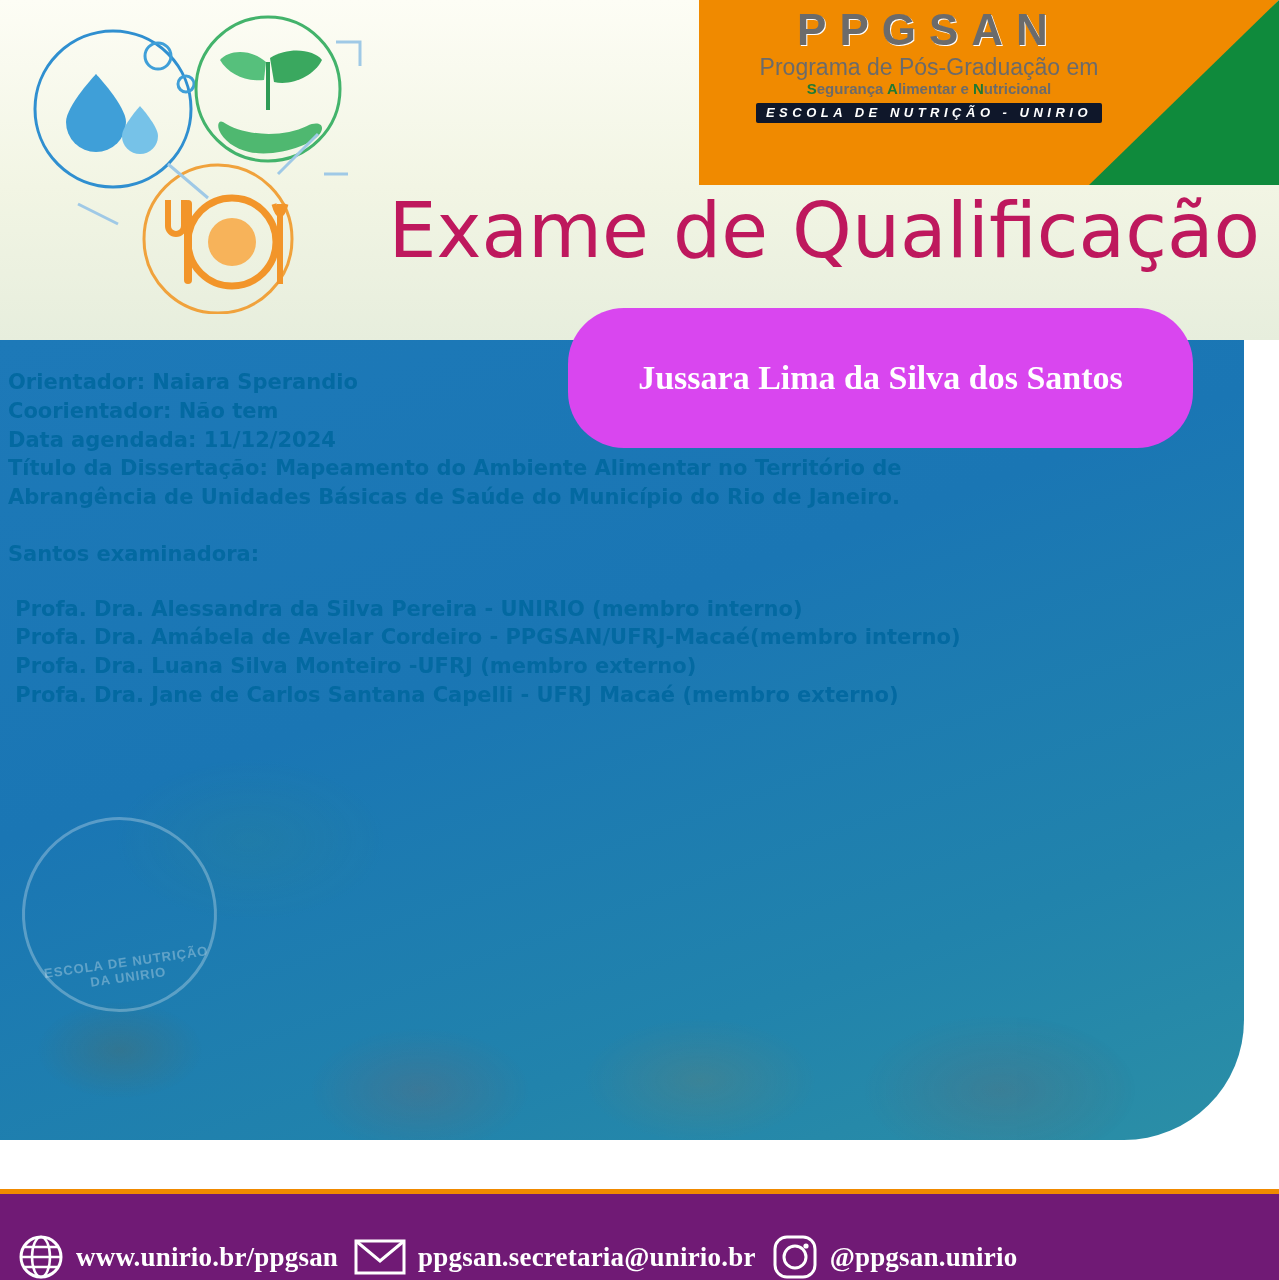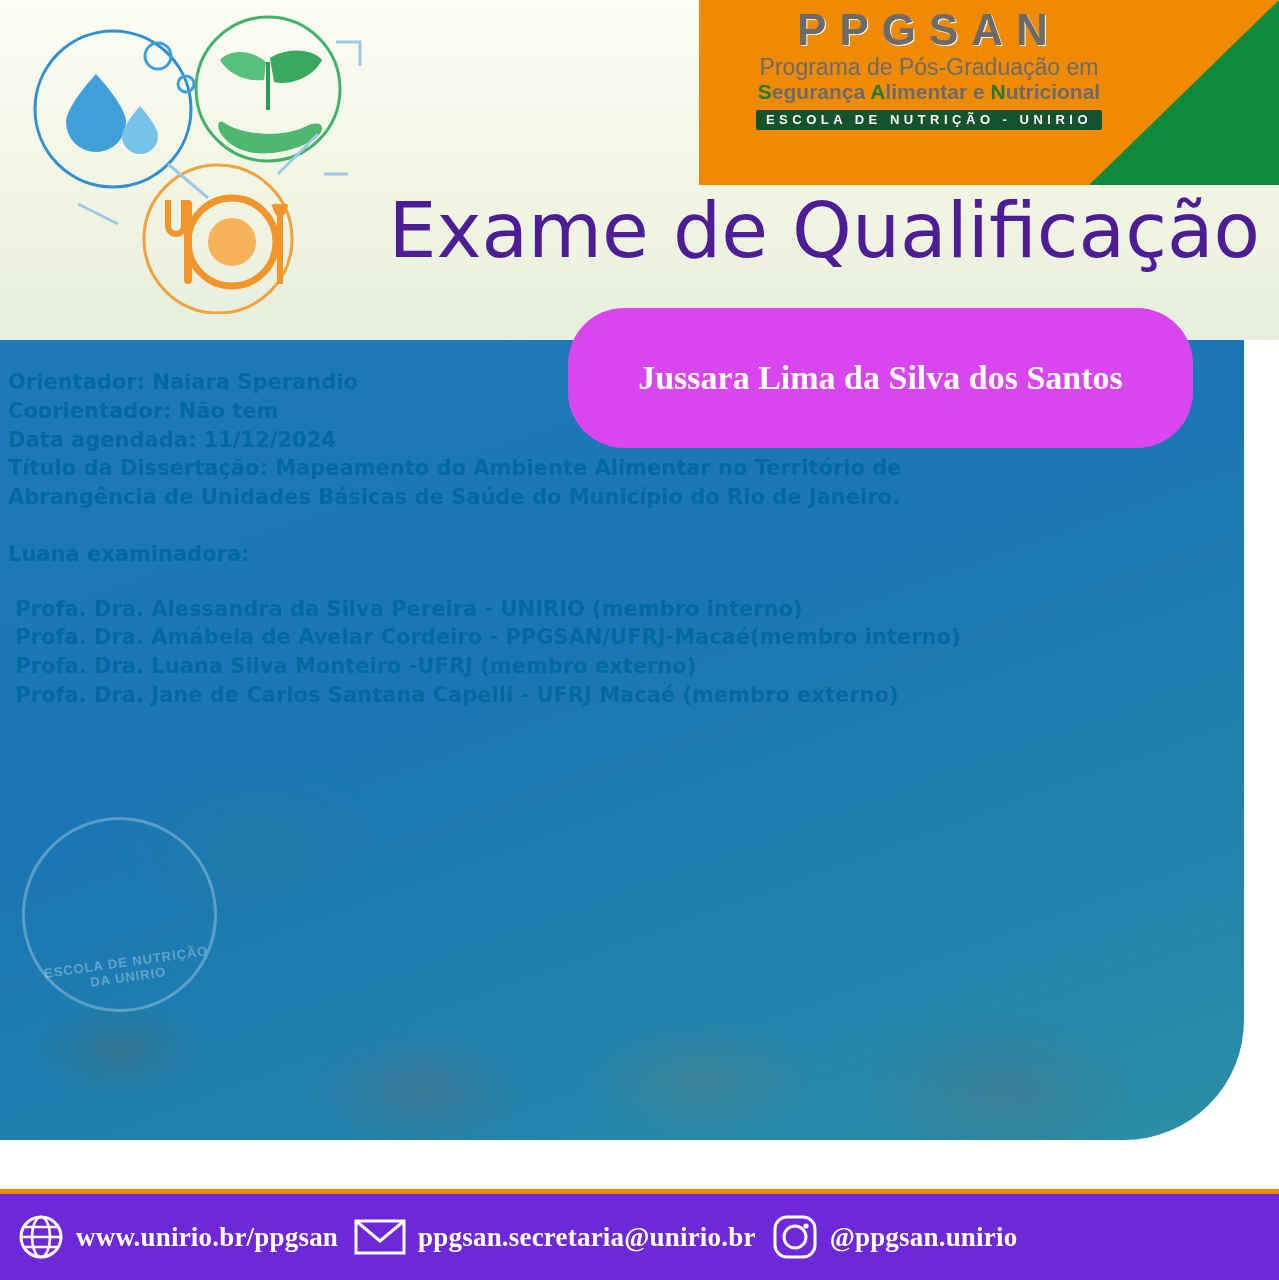--- a/index.html
+++ b/index.html
@@ -44,39 +44,39 @@
     letter-spacing: 13px; line-height: 1.05; margin-top: 3px;
     text-shadow: 1px 1px 0 #ffffff;
   }
   .ppg-sub1 {
     font-family: "Liberation Sans", sans-serif;
     font-size: 23px; color: #6b6b6b; font-weight: 400;
     margin-top: 2px; line-height: 1.1;
   }
   .ppg-sub2 {
     font-family: "Liberation Sans", sans-serif;
-    font-size: 21px; color: #6b6b6b; font-weight: 600; line-height: 1.15;
+    font-size: 15px; color: #6b6b6b; font-weight: 600; line-height: 1.15;
   }
   .ppg-sub2 .g { color: #1f7a33; }
   .ppg-sub3 {
     margin-top: 5px;
-    background: #14532d; color: #ffffff;
+    background: #0f172a; color: #ffffff;
     font-size: 13px; letter-spacing: 4.5px; font-weight: 600;
-    padding: 2px 10px 3px 10px; border-radius: 2px;
+    padding: 2px 10px 3px 10px; border-radius: 2px; font-style: italic;
   }
 
   
   .art { position: absolute; left: 18px; top: 14px; width: 360px; height: 300px; }
 
   
   .main-title {
     position: absolute; left: 380px; top: 193px; width: 880px;
     text-align: right;
     font-family: "DejaVu Sans", sans-serif;
-    font-size: 76px; color: #4c1d95; letter-spacing: 0px;
+    font-size: 76px; color: #be185d; letter-spacing: 0px;
     line-height: 1;
   }
 
   
   .blue-body {
     position: absolute; left: 0; top: 340px; width: 1244px; height: 800px;
     background: linear-gradient(160deg, #1d79b8 0%, #1a76b4 40%, #2183ac 75%, #2b8fa6 100%);
     border-bottom-right-radius: 120px;
     overflow: hidden;
   }
@@ -126,22 +126,22 @@
     line-height: 1.37;
   }
   .info .line { white-space: pre-wrap; }
   .info .gap { height: 26px; }
   .info .banca-head { margin-top: 2px; }
   .info .member { margin-left: 0; }
 
   
   .footer-strip {
     position: absolute; left: 0; bottom: 0; width: 1279px; height: 86px;
-    background: #6d28d9;
-    display: flex; align-items: center;
+    background: #701a75;
+    display: flex; align-items: flex-end;
   }
   .footer-top-line {
     position: absolute; left: 0; bottom: 86px; width: 1279px; height: 5px;
     background: #f08a00;
   }
   .footer-items {
     display: flex; align-items: center; width: 100%;
     padding-left: 18px; gap: 16px;
   }
   .f-item { display: flex; align-items: center; gap: 12px; }
@@ -215,21 +215,21 @@
   <div class="name-pill">
     <div class="name-pill-text">Jussara Lima da Silva dos Santos</div>
   </div>
 
   <div class="info">
     <div class="line">Orientador: Naiara Sperandio</div>
     <div class="line">Coorientador: Não tem</div>
     <div class="line">Data agendada: 11/12/2024</div>
     <div class="line">Título da Dissertação: Mapeamento do Ambiente Alimentar no Território de Abrangência de Unidades Básicas de Saúde do Município do Rio de Janeiro.</div>
     <div class="gap"></div>
-    <div class="line banca-head">Luana examinadora:</div>
+    <div class="line banca-head">Santos examinadora:</div>
     <div class="gap"></div>
     <div class="line member"> Profa. Dra. Alessandra da Silva Pereira - UNIRIO (membro interno)</div>
     <div class="line member"> Profa. Dra. Amábela de Avelar Cordeiro - PPGSAN/UFRJ-Macaé(membro interno)</div>
     <div class="line member"> Profa. Dra. Luana Silva Monteiro -UFRJ (membro externo)</div>
     <div class="line member"> Profa. Dra. Jane de Carlos Santana Capelli - UFRJ Macaé (membro externo)</div>
   </div>
 
   <div class="footer-top-line"></div>
   <div class="footer-strip">
     <div class="footer-items">

